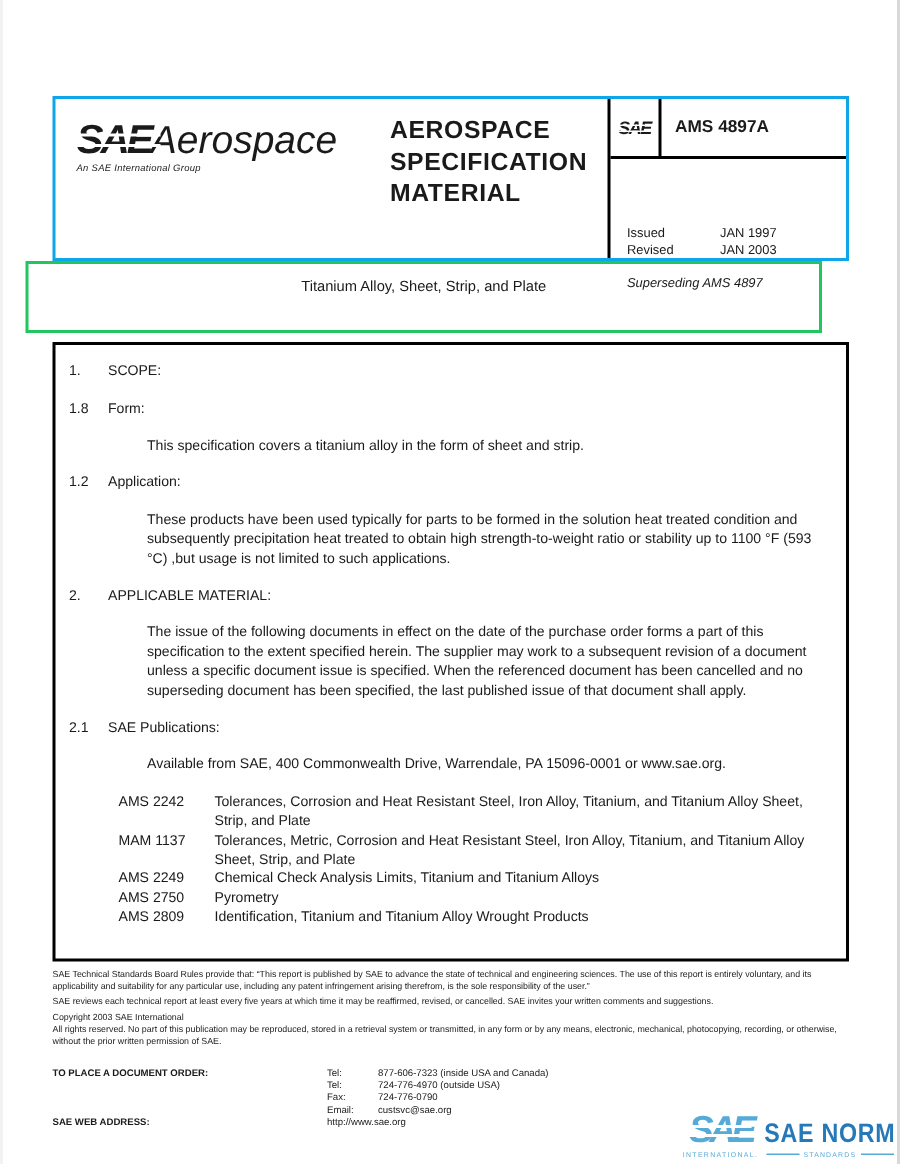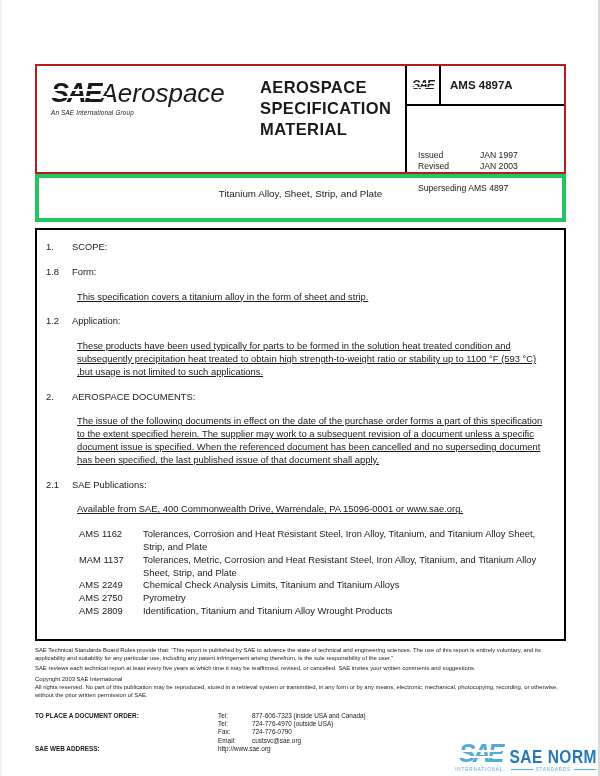--- a/index.html
+++ b/index.html
@@ -4,49 +4,49 @@
 <style>
   * { margin:0; padding:0; box-sizing:border-box; }
   html,body { background:#e9e9e9; }
   .page {
     position:relative; width:600px; height:776px; background:#ffffff;
     font-family:"Liberation Sans","DejaVu Sans",sans-serif; color:#1a1a1a;
     margin:0 auto; overflow:hidden;
     box-shadow:inset -2px 0 0 #d9d9d9, inset 2px 0 0 #f2f2f2;
   }
   
-  .header-box { position:absolute; left:35px; top:64px; width:531px; height:110px; border:2px solid #b91c1c;padding-left:32px; }
+  .header-box { position:absolute; left:35px; top:64px; width:531px; height:110px; border:2px solid #0ea5e9;padding-left:32px; }
   .logo { position:absolute; left:14px; top:14px; }
   .logo-main { position:relative; white-space:nowrap; line-height:1; }
   .logo-sae { font-size:27px; font-weight:bold; font-style:italic; letter-spacing:-2px; position:relative; display:inline-block; }
   .logo-sae .stripe { position:absolute; left:-2px; width:58px; height:2px; background:#fff; }
   .logo-sae .s1 { top:9px; } .logo-sae .s2 { top:16px; }
   .logo-aero { font-size:26px; font-style:italic; font-weight:400; letter-spacing:0px; }
   .logo-tagline { font-size:6.3px; font-style:italic; color:#222; margin-top:2px; letter-spacing:0.2px; }
   .doc-type { position:absolute; left:223px; top:11px; font-size:16.5px; font-weight:bold; line-height:21px; letter-spacing:0.4px; }
   .right-box { position:absolute; right:0; top:0; width:159px; height:106px; border-left:2px solid #000; }
   .rb-top { display:flex; height:40px; border-bottom:2px solid #000; align-items:stretch; }
   .rb-sae { width:34px; border-right:2px solid #000; display:flex; align-items:center; justify-content:center;
             font-weight:bold; font-style:italic; font-size:12px; letter-spacing:-1px; position:relative; }
   .rb-sae .stripe { position:absolute; left:5px; width:25px; height:1px; background:#fff; }
   .rb-sae .s1 { top:17px; } .rb-sae .s2 { top:21px; }
   .rb-num { flex:1; display:flex; align-items:center; padding-left:9px; font-weight:bold; font-size:11.5px;border-radius:16px; }
   .rb-dates { padding:10px 0 0 11px; font-size:8.6px; line-height:11px;margin-top:34px; }
   .rb-row { display:flex; }
   .rb-label { width:62px; }
-  .rb-superseding { margin-top:11px; }
-  
-  .title-box { position:absolute; left:35px; top:174px; width:531px; height:48px; border:4px solid #22c55e;
+  .rb-superseding { margin-top:11px;font-style:italic; }
+  
+  .title-box { position:absolute; left:17px; top:174px; width:531px; height:48px; border:2px solid #22c55e;
                text-align:center; font-size:9.8px; line-height:12.5px; padding-top:10px; }
   
   .body-box { position:absolute; left:35px; top:228px; width:531px; height:413px; border:2px solid #000;
               font-size:9.4px; line-height:12.8px; padding:11px 20px 0 9px; }
   .sec { display:flex; margin-bottom:12px; }
   .sec-num { width:26px; flex:none; }
-  .para { margin-left:31px; margin-bottom:12px;text-decoration:underline; }
+  .para { margin-left:52px; margin-bottom:12px; }
   .doc-list { margin-left:33px; }
   .doc-row { display:flex; }
   .doc-code { width:64px; flex:none; }
   .doc-title { flex:1; }
   
   .legal { position:absolute; left:35px; top:647px; width:533px; font-size:5.9px; line-height:7.6px; color:#222; }
   .legal p { margin-bottom:3px; }
   
   .order { position:absolute; left:35px; top:712px; width:460px; font-size:6.4px; line-height:8.2px; }
   .order-grid { display:grid; grid-template-columns:183px 34px auto; }
@@ -124,33 +124,33 @@
     <p class="para">This specification covers a titanium alloy in the form of sheet and strip.</p>
 
     <div class="sec">
       <span class="sec-num">1.2</span>
       <span class="sec-head">Application:</span>
     </div>
     <p class="para">These products have been used typically for parts to be formed in the solution heat treated condition and subsequently precipitation heat treated to obtain high strength-to-weight ratio or stability up to 1100 °F (593 °C) ,but usage is not limited to such applications.</p>
 
     <div class="sec">
       <span class="sec-num">2.</span>
-      <span class="sec-head">AEROSPACE DOCUMENTS:</span>
+      <span class="sec-head">APPLICABLE MATERIAL:</span>
     </div>
     <p class="para">The issue of the following documents in effect on the date of the purchase order forms a part of this specification to the extent specified herein. The supplier may work to a subsequent revision of a document unless a specific document issue is specified. When the referenced document has been cancelled and no superseding document has been specified, the last published issue of that document shall apply.</p>
 
     <div class="sec">
       <span class="sec-num">2.1</span>
       <span class="sec-head">SAE Publications:</span>
     </div>
     <p class="para">Available from SAE, 400 Commonwealth Drive, Warrendale, PA 15096-0001 or www.sae.org.</p>
 
     <div class="doc-list">
       <div class="doc-row">
-        <span class="doc-code">AMS 1162</span>
+        <span class="doc-code">AMS 2242</span>
         <span class="doc-title">Tolerances, Corrosion and Heat Resistant Steel, Iron Alloy, Titanium, and Titanium Alloy Sheet, Strip, and Plate</span>
       </div>
       <div class="doc-row">
         <span class="doc-code">MAM 1137</span>
         <span class="doc-title">Tolerances, Metric, Corrosion and Heat Resistant Steel, Iron Alloy, Titanium, and Titanium Alloy Sheet, Strip, and Plate</span>
       </div>
       <div class="doc-row">
         <span class="doc-code">AMS 2249</span>
         <span class="doc-title">Chemical Check Analysis Limits, Titanium and Titanium Alloys</span>
       </div>

